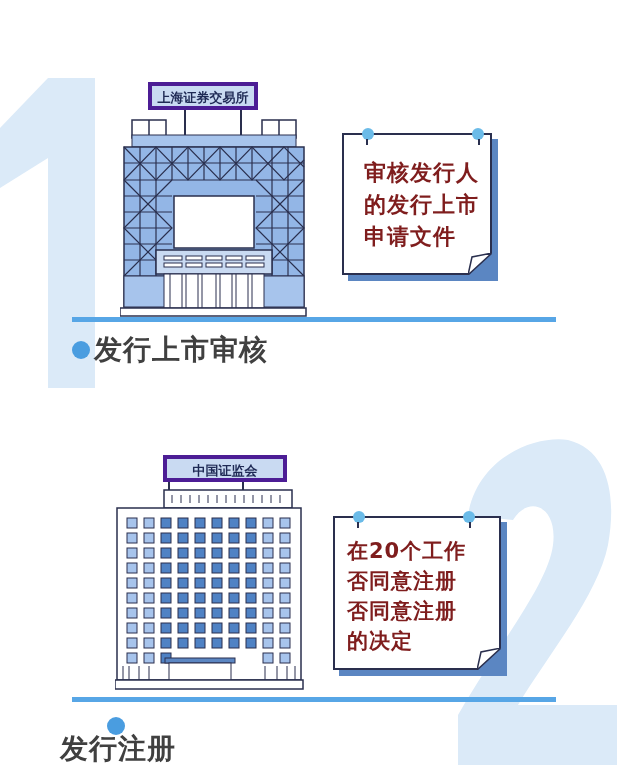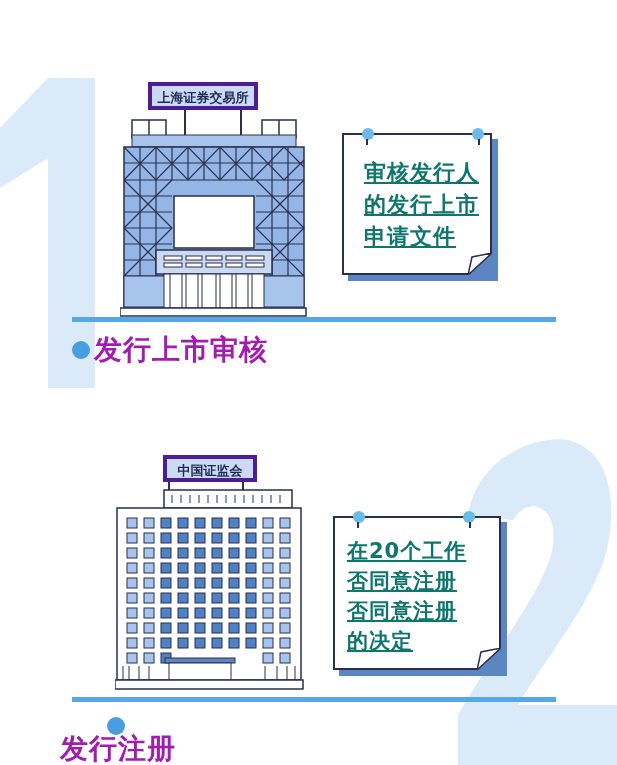--- a/index.html
+++ b/index.html
@@ -1,34 +1,34 @@
 <!DOCTYPE html>
 <html><head>
 <meta charset="utf-8">
 <style>
   * { box-sizing: border-box; margin: 0; padding: 0; }
   html, body { width: 617px; height: 765px; background: #ffffff; overflow: hidden; }
   body { position: relative; font-family: "DejaVu Sans", sans-serif; }
   .abs { position: absolute; }
   .big-num { position: absolute; }
   .step-title {
-    position: absolute; color: #a21caf; font-size: 28px; font-weight: bold;
+    position: absolute; color: #404040; font-size: 28px; font-weight: bold;
     letter-spacing: 1px; display: flex; align-items: center; line-height: 1;
   }
   .step-title .dot { width: 18px; height: 18px; border-radius: 50%; background: #4a9de0; margin-right: 4px; }
   .ground-line { position: absolute; height: 5px; background: #57a6e6; }
   .note {
     position: absolute; background: #ffffff; border: 2px solid #2a2f4e;
     box-shadow: 6px 6px 0 #5b86c2;
   }
   .note .pin { position: absolute; width: 12px; height: 12px; border-radius: 50%; background: #6bbbe8; top: -7px; }
   .note .pin-stick { position: absolute; width: 2px; height: 6px; background: #2a2f4e; top: 4px; }
   .note .text {
-    position: absolute; color: #0f766e; font-size: 22px; font-weight: bold;
-    line-height: 32px; letter-spacing: 1px; text-decoration: underline;
+    position: absolute; color: #7f1d1d; font-size: 22px; font-weight: bold;
+    line-height: 32px; letter-spacing: 1px;
   }
   .note .fold { position: absolute; right: -2px; bottom: -2px; width: 24px; height: 22px; }
   .sign {
     position: absolute; background: #c9daf2; border: 4px solid #4c1d95;
     color: #1f2a55; font-weight: bold; font-size: 13px; text-align: center;
   }
 </style>
 </head>
 <body>
 
@@ -277,21 +277,21 @@
         <line x1="14" y1="188" x2="14" y2="202"></line>
       <line x1="24" y1="188" x2="24" y2="202"></line>
         <line x1="34" y1="188" x2="34" y2="202"></line>
       <line x1="150" y1="188" x2="150" y2="202"></line>
         <line x1="162" y1="188" x2="162" y2="202"></line>
       <line x1="172" y1="188" x2="172" y2="202"></line>
         <line x1="180" y1="188" x2="180" y2="202"></line>
     </g>
     <rect x="0" y="202" width="188" height="9" fill="#ffffff" stroke="#2a2f4e" stroke-width="1.5"></rect>
   </svg>
-  <div class="sign" style="left:163px;top:455px;width:94px;height:27px;line-height:23px;">中国证监会</div>
+  <div class="sign" style="left:163px;top:455px;width:124px;height:27px;line-height:23px;">中国证监会</div>
 
   <div class="ground-line" style="left:72px;top:697px;width:484px;"></div>
 
   <div class="note" style="left:333px;top:516px;width:168px;height:154px;">
     <span class="pin" style="left:18px;"></span>
     <span class="pin-stick" style="left:22px;"></span>
     <span class="pin" style="left:128px;"></span>
     <span class="pin-stick" style="left:134px;"></span>
     <div class="text" style="left:12px;top:18px;font-size:21px;line-height:30px;">
       <div>在20个工作</div>

